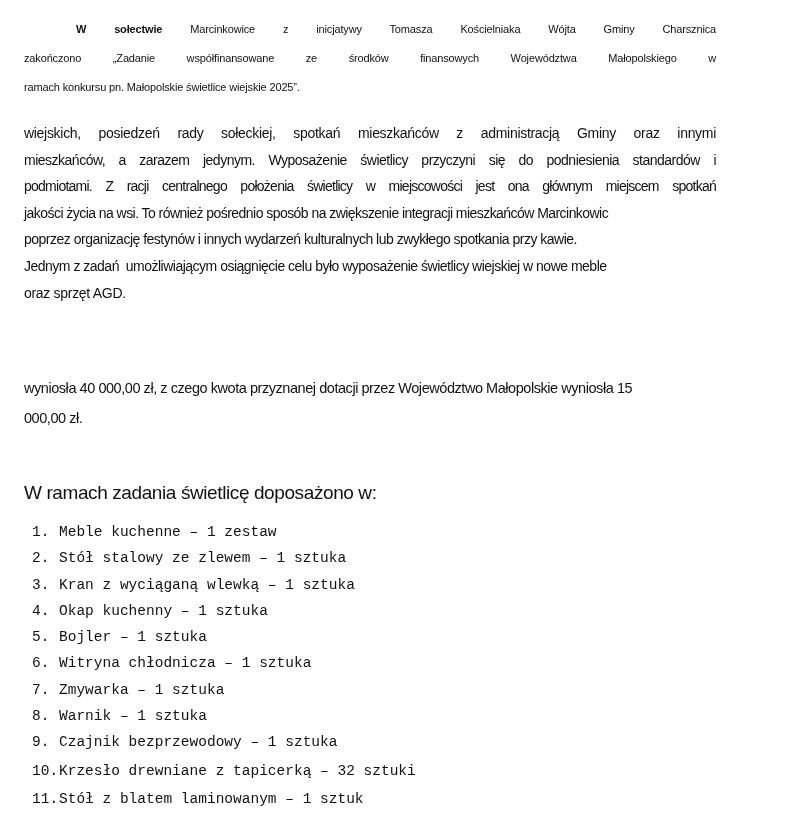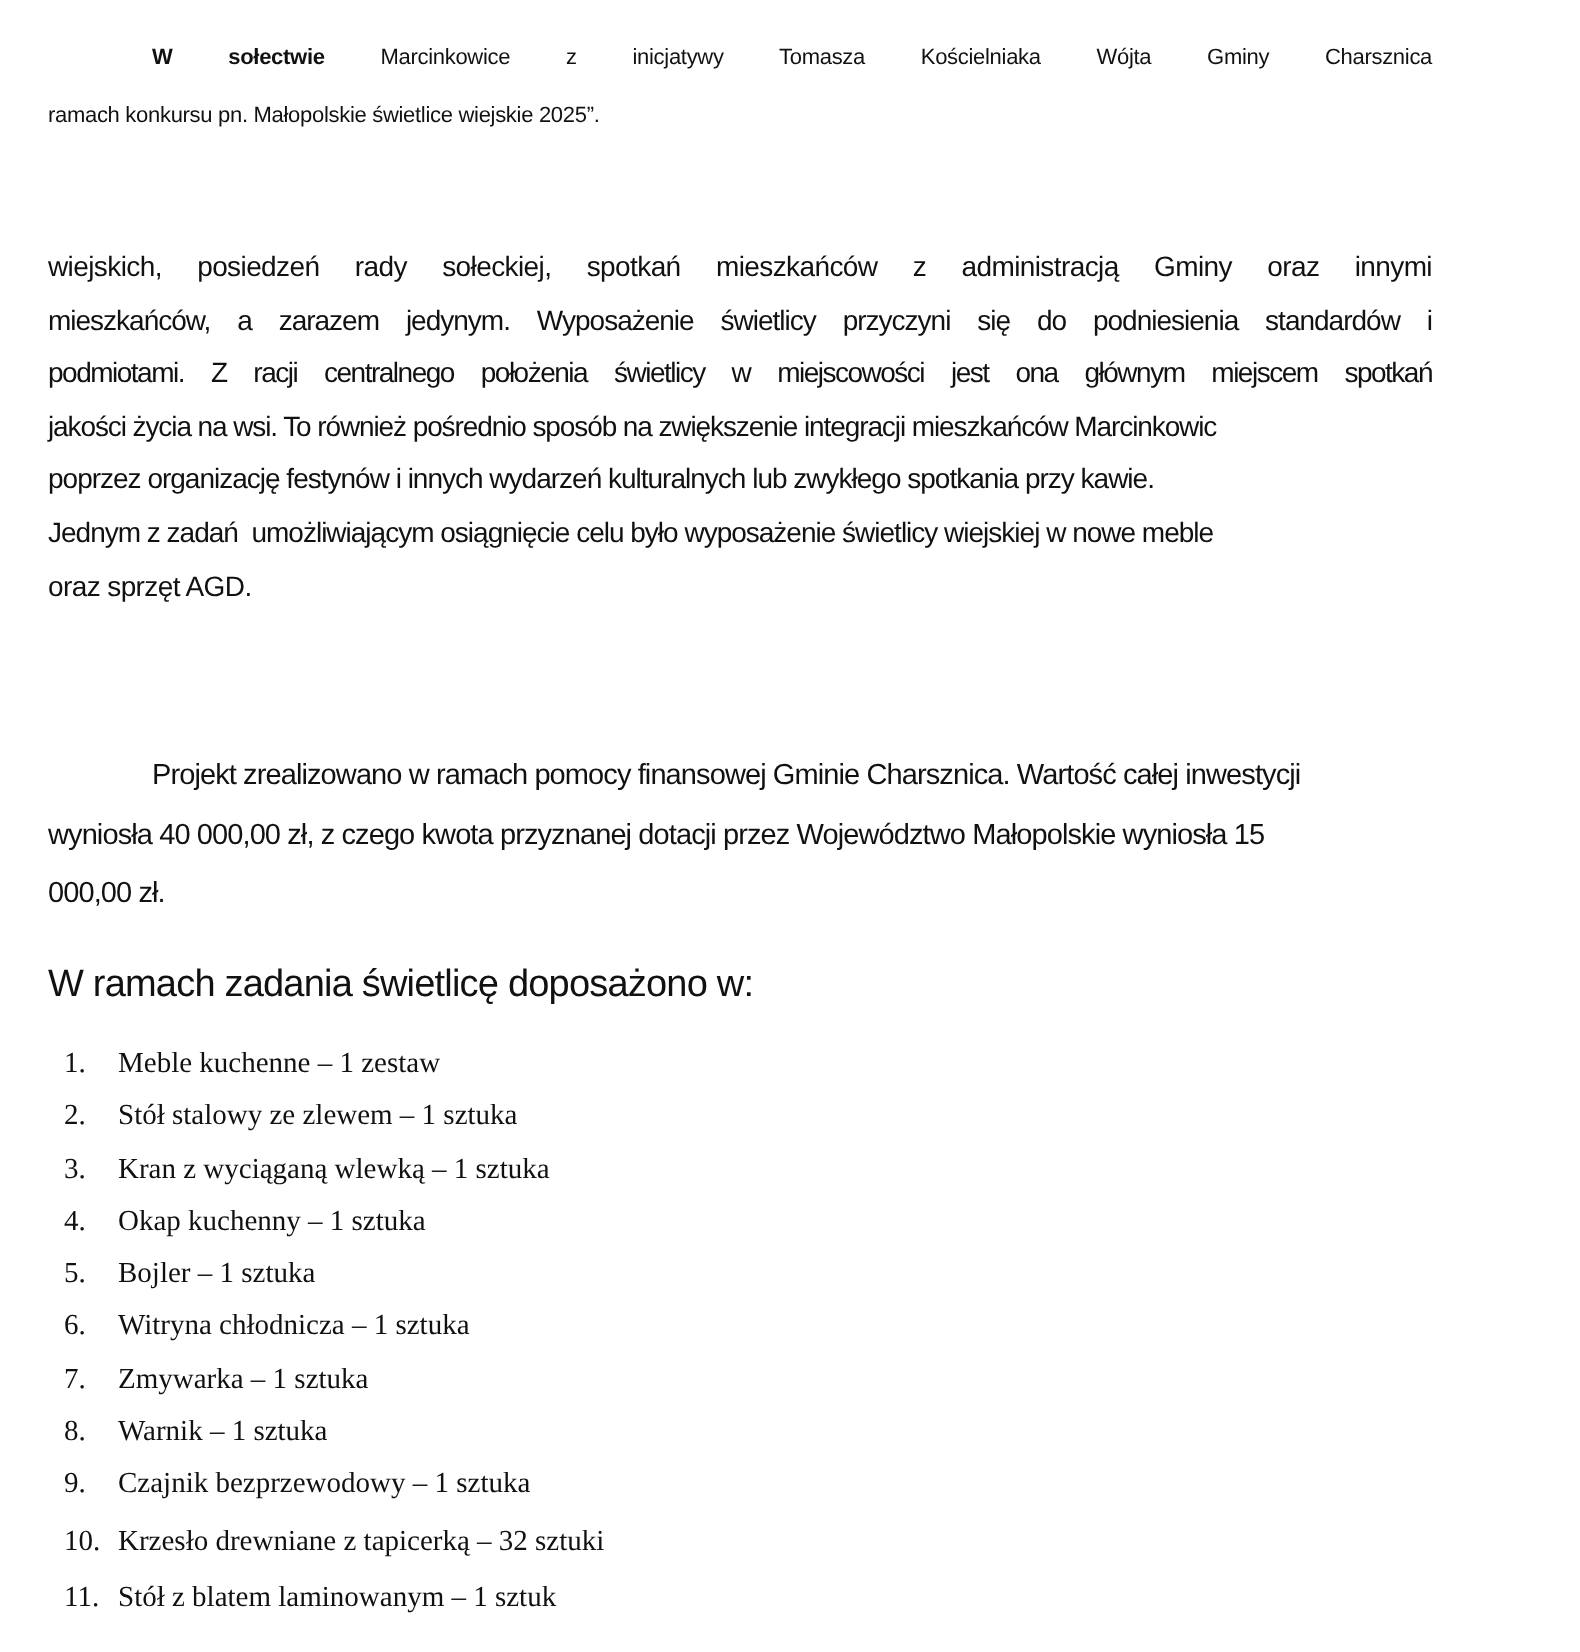--- a/index.html
+++ b/index.html
@@ -26,47 +26,47 @@
     font-size: 14.5px; line-height: 29.5px; letter-spacing: -0.45px;
   }
   .p3 .line { display: block; }
   .p4 {
     position: absolute; left: 24px; top: 478px;
     font-family: "Liberation Sans", sans-serif;
     font-size: 19px; letter-spacing: -0.4px; line-height: 29px;
   }
   .list {
     position: absolute; left: 32px; top: 519px; margin: 0; padding: 0; list-style: none;
-    font-family: Liberation Serif, serif; font-size: 14.5px;
+    font-family: Liberation Mono, monospace; font-size: 14.5px;
   }
   .list li { position: relative; height: 26.3px; line-height: 26px; }
   .list li .num { display: inline-block; width: 27px; }
   .list li.big { height: 28px; line-height: 30px; }
   b { font-weight: bold; }
 </style>
 </head>
 <body>
 
 <div class="p1">
   <div style="text-align:justify;text-align-last:justify;"><span class="indent"></span><b>W sołectwie</b><span> Marcinkowice z inicjatywy Tomasza Kościelniaka Wójta Gminy Charsznica</span></div>
+  <div style="text-align:justify;text-align-last:justify;">zakończono „Zadanie współfinansowane ze środków finansowych Województwa Małopolskiego w</div>
   <div>ramach konkursu pn. Małopolskie świetlice wiejskie 2025”.</div>
 </div>
 
 <div class="p2">
   <span class="line just">wiejskich, posiedzeń rady sołeckiej, spotkań mieszkańców z administracją Gminy oraz innymi</span>
   <span class="line just" style="letter-spacing:-0.5px">mieszkańców, a zarazem jedynym. Wyposażenie świetlicy przyczyni się do podniesienia standardów i</span>
   <span class="line just" style="letter-spacing:-0.75px">podmiotami. Z racji centralnego położenia świetlicy w miejscowości jest ona głównym miejscem spotkań</span>
   <span class="line left" style="letter-spacing:-0.55px">jakości życia na wsi. To również pośrednio sposób na zwiększenie integracji mieszkańców Marcinkowic</span>
   <span class="line left" style="letter-spacing:-0.5px">poprzez organizację festynów i innych wydarzeń kulturalnych lub zwykłego spotkania przy kawie.</span>
   <span class="line left" style="letter-spacing:-0.5px;white-space:pre">Jednym z zadań  umożliwiającym osiągnięcie celu było wyposażenie świetlicy wiejskiej w nowe meble</span>
   <span class="line left">oraz sprzęt AGD.</span>
 </div>
 
 <div class="p3">
-  <span class="line"><span style="display:inline-block;width:52px"></span><span>Projekt zrealizowano w ramach pomocy finansowej Gminie Charsznica. Wartość całej inwestycji</span></span>
   <span class="line">wyniosła 40 000,00 zł, z czego kwota przyznanej dotacji przez Województwo Małopolskie wyniosła 15</span>
   <span class="line">000,00 zł.</span>
 </div>
 
 <div class="p4">W ramach zadania świetlicę doposażono w:</div>
 
 <ol class="list">
   <li><span class="num">1.</span><span>Meble kuchenne – 1 zestaw</span></li>
   <li><span class="num">2.</span><span>Stół stalowy ze zlewem – 1 sztuka</span></li>
   <li><span class="num">3.</span><span>Kran z wyciąganą wlewką – 1 sztuka</span></li>

